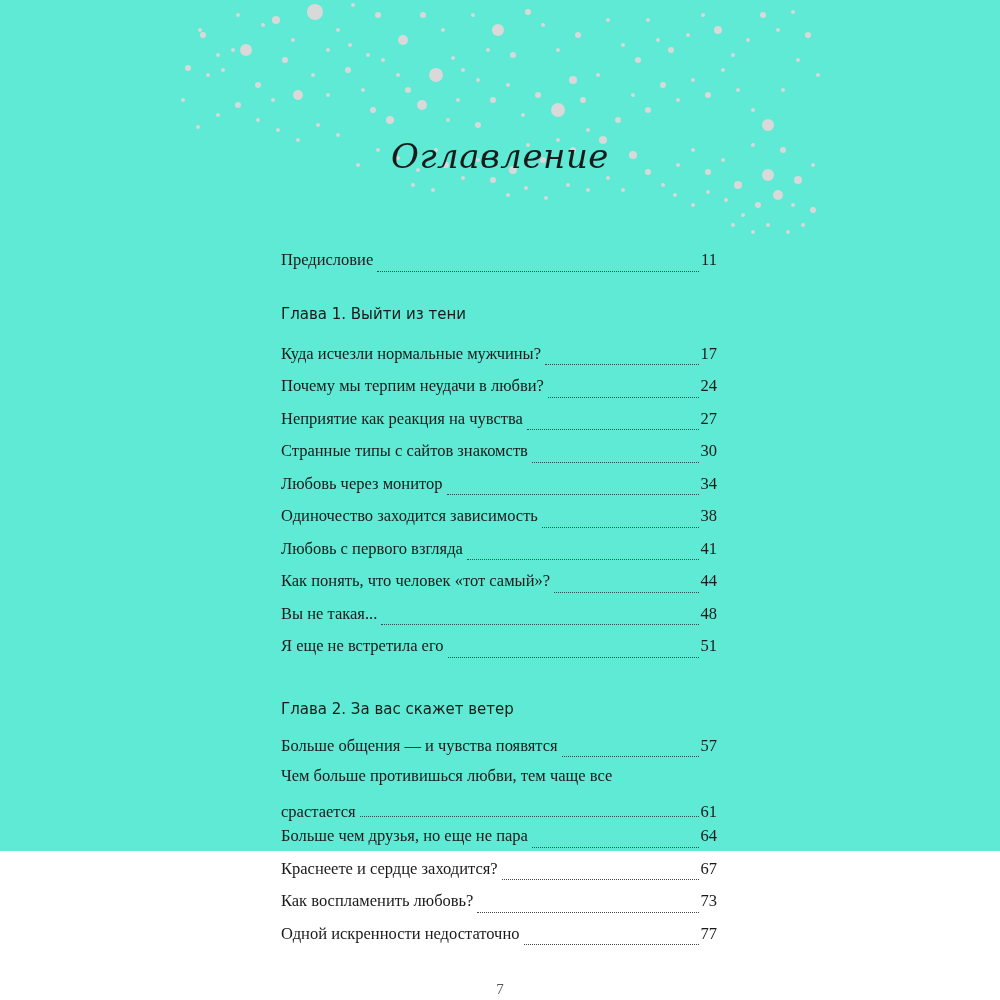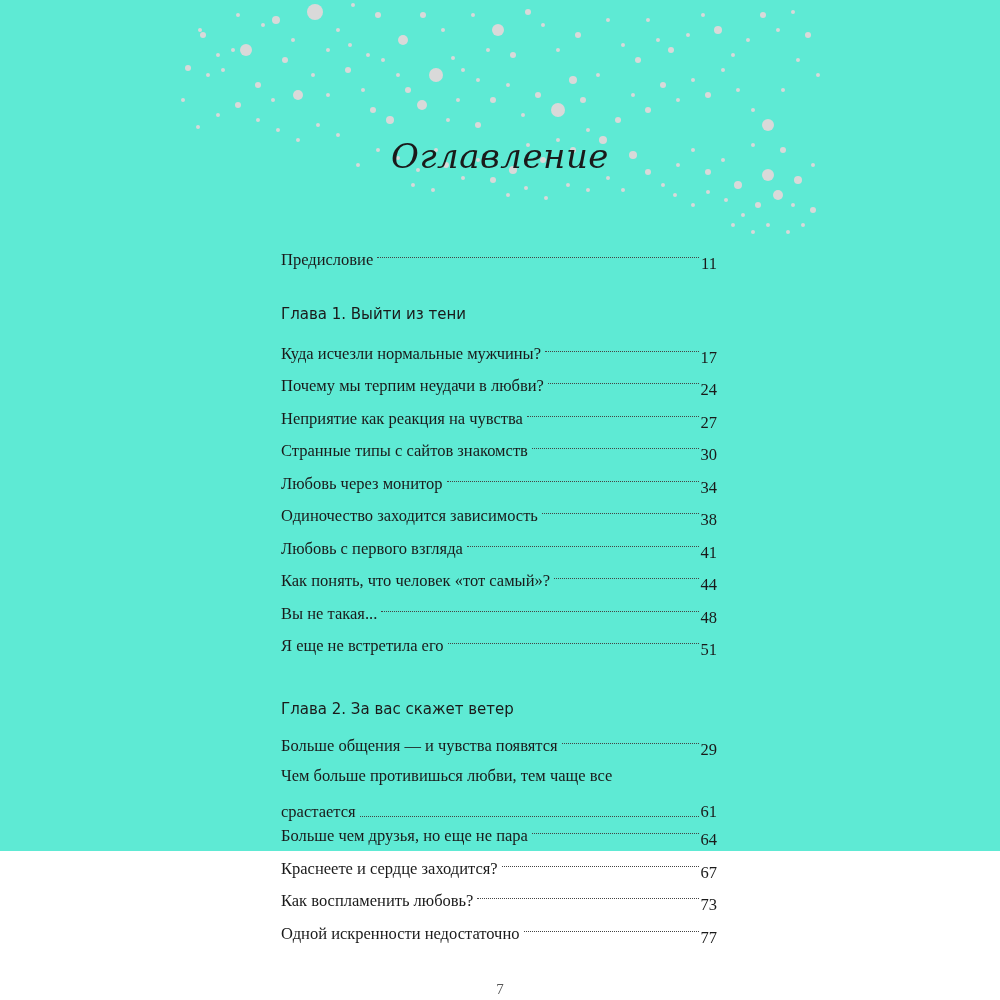--- a/index.html
+++ b/index.html
@@ -42,21 +42,21 @@
       color: #1a1a1a;
     }
     .toc {
       position: absolute;
       left: 281px;
       top: 244px;
       width: 436px;
     }
     .entry {
       display: flex;
-      align-items: center;
+      align-items: flex-end;
       font-family: "Liberation Serif", serif;
       font-size: 16.5px;
       line-height: 32.5px;
       height: 32.5px;
       color: #1a1a1a;
     }
     .entry .label {
       white-space: nowrap;
       padding-right: 4px;
     }
@@ -330,21 +330,21 @@
       <span class="label">Я еще не встретила его</span>
       <span class="leader"></span>
       <span class="page-num">51</span>
     </div>
 
     <h2 class="chapter chapter-2">Глава 2. За вас скажет ветер</h2>
 
     <div class="entry">
       <span class="label">Больше общения — и чувства появятся</span>
       <span class="leader"></span>
-      <span class="page-num">29</span>
+      <span class="page-num">57</span>
     </div>
     <div class="entry two-line">
       <span class="first-line">Чем больше противишься любви, тем чаще все</span>
       <div class="second-line">
         <span class="label">срастается</span>
         <span class="leader"></span>
         <span class="page-num">61</span>
       </div>
     </div>
     <div class="entry">

